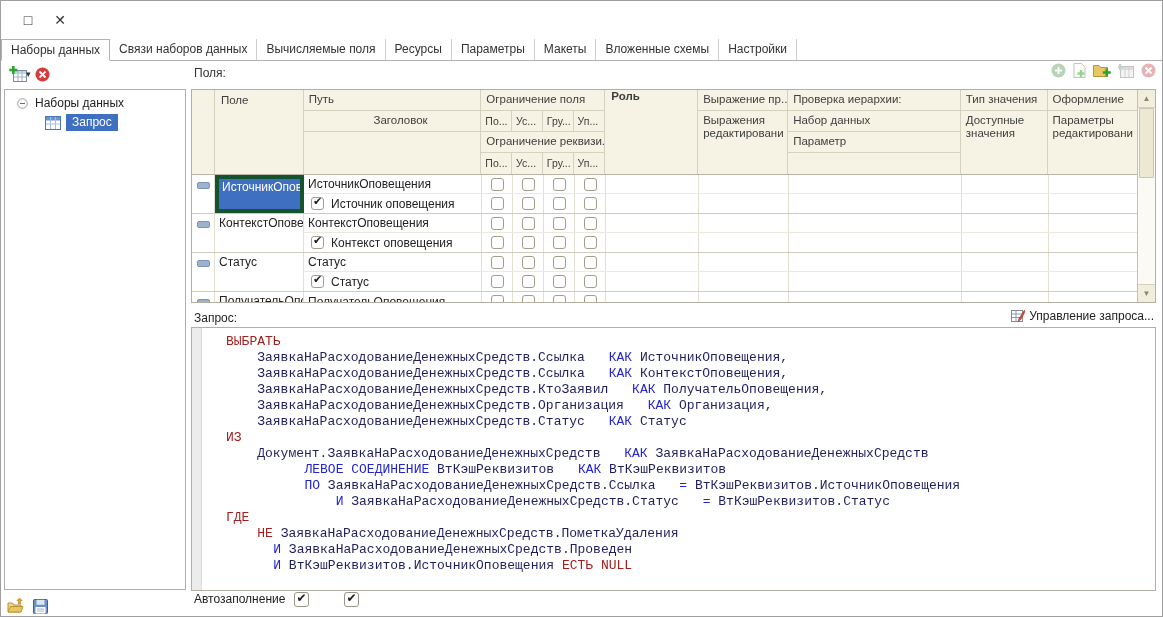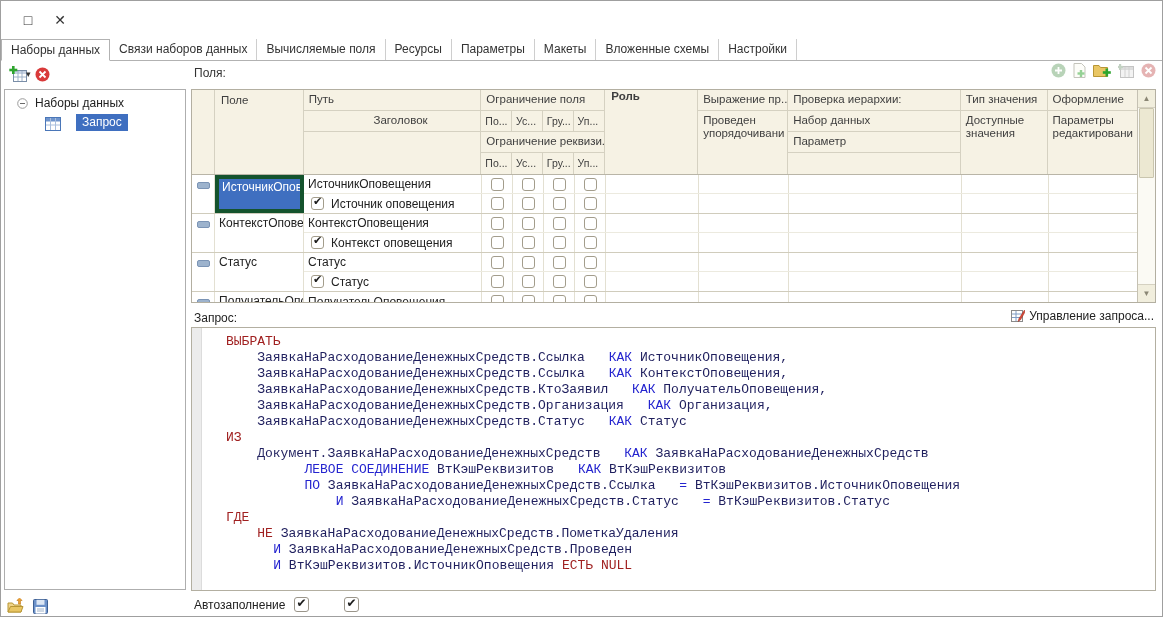--- a/index.html
+++ b/index.html
@@ -18,21 +18,21 @@
   .tab.active{border:1px solid #b2b2b2;border-bottom:1px solid #fff;margin-bottom:-1px;background:#fff;}
 
   .content{position:absolute;left:0;top:60px;right:0;bottom:0;}
 
   
   .left{position:absolute;left:0;top:0;width:188px;bottom:0;}
   .left-toolbar{height:26px;display:flex;align-items:center;gap:4px;padding-left:8px;}
   .dd-arrow{font-size:9px;color:#333;margin-left:-2px;}
   .tree-box{position:absolute;left:3px;right:3px;top:28px;bottom:26px;border:1px solid #aeaeae;background:#fff;font-size:12px;color:#222;}
   .tree-root{display:flex;align-items:center;gap:7px;margin:6px 0 0 12px;}
-  .tree-child{display:flex;align-items:flex-end;gap:15px;margin:4px 0 0 40px;}
+  .tree-child{display:flex;align-items:center;gap:5px;margin:4px 0 0 40px;}
   .tree-sel{background:#3f6fc0;color:#fff;padding:1px 6px 2px 6px;}
   .left-bottom{position:absolute;left:6px;bottom:2px;display:flex;gap:8px;align-items:center;}
 
   
   .right{position:absolute;left:190px;right:6px;top:0;bottom:0;}
   .fields-row{position:absolute;left:0;right:0;top:0;height:28px;font-size:12px;color:#333;}
   .fields-label{position:absolute;left:3px;top:5px;}
   .fields-icons{position:absolute;right:0;top:2px;display:flex;gap:7px;align-items:center;}
   .muted{opacity:.5;}
 
@@ -95,21 +95,21 @@
   .qlabel{position:absolute;left:3px;top:2px;}
   .qlink{position:absolute;right:2px;top:0;display:flex;align-items:center;gap:4px;}
   .qbox{position:absolute;left:0;right:0;top:266px;height:262px;border:1px solid #b3afa1;background:#fff;overflow:hidden;}
   .qgutter{position:absolute;left:0;top:0;bottom:0;width:9px;background:#ececec;border-right:1px solid #dcdcdc;}
   .qcode{position:absolute;left:10px;top:0;right:0;bottom:0;padding:6px 0 0 24px;font-family:"Liberation Mono","DejaVu Sans Mono",monospace;font-size:13px;line-height:16px;white-space:pre;overflow:hidden;}
   .q-r{color:#a02020;}
   .q-b{color:#2424cf;margin-left:16px;}
   .q-i{color:#1f1f5e;}
 
   
-  .bottomrow{position:absolute;left:3px;right:0;bottom:4px;height:20px;display:flex;align-items:flex-end;font-size:12px;color:#222;}
+  .bottomrow{position:absolute;left:3px;right:0;bottom:4px;height:20px;display:flex;align-items:flex-start;font-size:12px;color:#222;}
   .bigcb{width:15px;height:15px;border:1px solid #9a958a;border-radius:3px;background:#fff;position:relative;margin-left:9px;box-sizing:border-box;}
   .bigcb.on::after{content:"✔";position:absolute;left:1px;top:-2px;font-size:12px;color:#1c1c1c;}
   .gap26{width:26px;}
   svg{display:block;}
 </style>
 </head>
 <body>
 
 <div class="window">
 
@@ -258,21 +258,21 @@
               <div class="cb4 last">
                 <span>По...</span>
                   <span>Ус...</span>
                   <span>Гру...</span>
                   <span>Уп...</span>
               </div>
             </div>
             <div class="hc-rol">Роль</div>
             <div class="hc-vyr">
               <div class="hrow">Выражение пр...</div>
-              <div class="hwrap">Проведен упорядочивани</div>
+              <div class="hwrap">Выражения редактировани</div>
             </div>
             <div class="hc-prov">
               <div class="hrow">Проверка иерархии:</div>
               <div class="hrow">Набор данных</div>
               <div class="hrow">Параметр</div>
             </div>
             <div class="hc-tip">
               <div class="hrow">Тип значения</div>
               <div class="hwrap">Доступные значения</div>
             </div>

